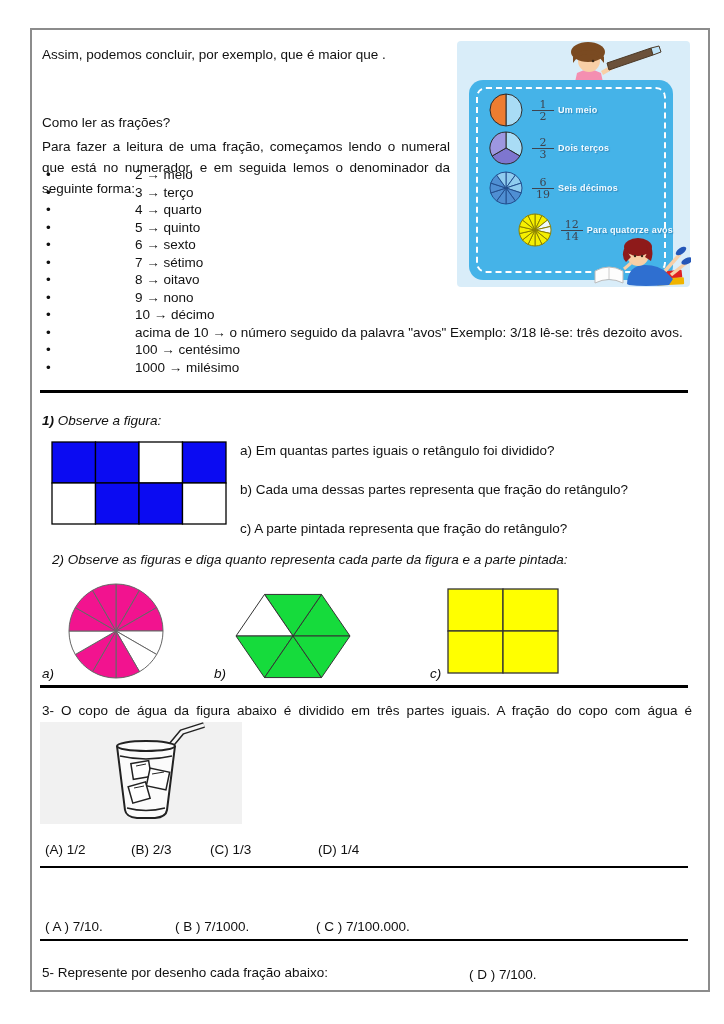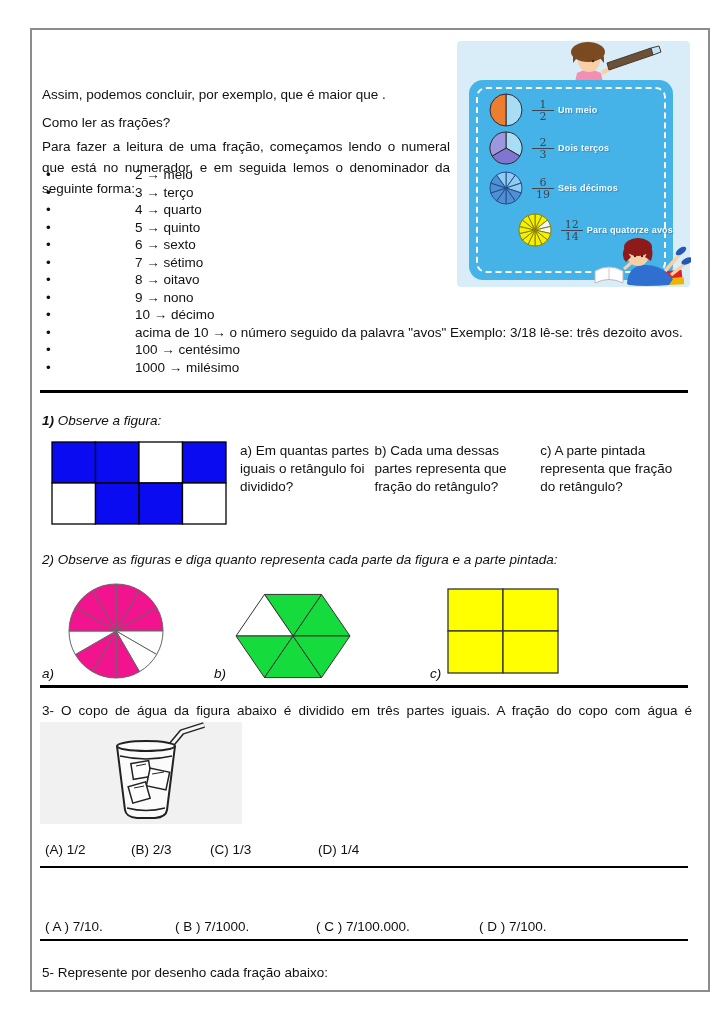--- a/index.html
+++ b/index.html
@@ -5,37 +5,37 @@
   html,body{margin:0;padding:0;background:#fff;}
   body{width:724px;height:1024px;position:relative;font-family:"Liberation Sans",sans-serif;color:#111;}
   .page{position:absolute;left:30px;top:28px;width:676px;height:960px;border:2px solid #8c8c8c;background:#fff;}
   .abs{position:absolute;}
   .txt{font-size:13.5px;line-height:18px;}
   .it{font-style:italic;}
   .thick-hr{background:#000;height:3px;}
   .thin-hr{background:#000;height:2px;}
 
   
-  .intro{left:10px;top:16px;width:420px;margin-top:40px;}
+  .intro{left:10px;top:16px;width:420px;}
   .read-title{left:10px;top:84px;}
   .read-body{left:10px;top:106px;width:408px;text-align:justify;line-height:21px;}
 
   
   .bullets{left:10px;top:136px;width:645px;}
   .bullet-item{position:relative;padding-left:25px;text-indent:68px;font-size:13.5px;line-height:17.5px;text-align:justify;}
   .bullet-item .dot{position:absolute;left:4px;top:0;text-indent:0;}
 
   
   .q1-head{left:10px;top:382px;}
   .q1-head .qnum{font-weight:bold;font-style:italic;}
   .q1-grid{left:19px;top:411px;}
-  .q1-questions{left:208px;top:412px;width:440px;height:96px;display:flex;justify-content:space-between;}
-
-  
-  .q2-head{left:10px;top:521px;text-align:center;}
+  .q1-questions{left:208px;top:412px;width:440px;height:96px;display:flex;flex-direction:column;justify-content:space-between;}
+
+  
+  .q2-head{left:20px;top:521px;text-align:center;}
   .q2-figs{left:0;top:548px;width:676px;height:112px;}
   .fig-label{font-size:13.5px;font-style:italic;}
 
   
   .q3-text{left:10px;top:672px;width:650px;text-align:justify;text-align-last:justify;}
   .glass-box{left:8px;top:692px;width:202px;height:102px;background:#f1f1f1;}
   .opt-row{height:18px;}
   .opt{position:absolute;top:0;font-size:13.5px;white-space:nowrap;}
 
   
@@ -247,19 +247,19 @@
     <span class="opt" style="left:89px;">(B) 2/3</span>
     <span class="opt" style="left:168px;">(C) 1/3</span>
     <span class="opt" style="left:276px;">(D) 1/4</span>
   </div>
   <div class="abs thin-hr" style="left:8px;top:836px;width:648px;"></div>
 
   <div class="abs opt-row" style="left:10px;top:889px;width:645px;">
     <span class="opt" style="left:3px;">( A ) 7/10.</span>
     <span class="opt" style="left:133px;">( B ) 7/1000.</span>
     <span class="opt" style="left:274px;">( C ) 7/100.000.</span>
-    <span class="opt" style="left:437px;">( D ) 7/100.</span>
+    <span class="opt" style="left:427px;margin-top:48px;">( D ) 7/100.</span>
   </div>
   <div class="abs thin-hr" style="left:8px;top:909px;width:648px;"></div>
 
   <div class="abs txt" style="left:10px;top:934px;">5- Represente por desenho cada fração abaixo:</div>
 
 </div>
 
 </body></html>

